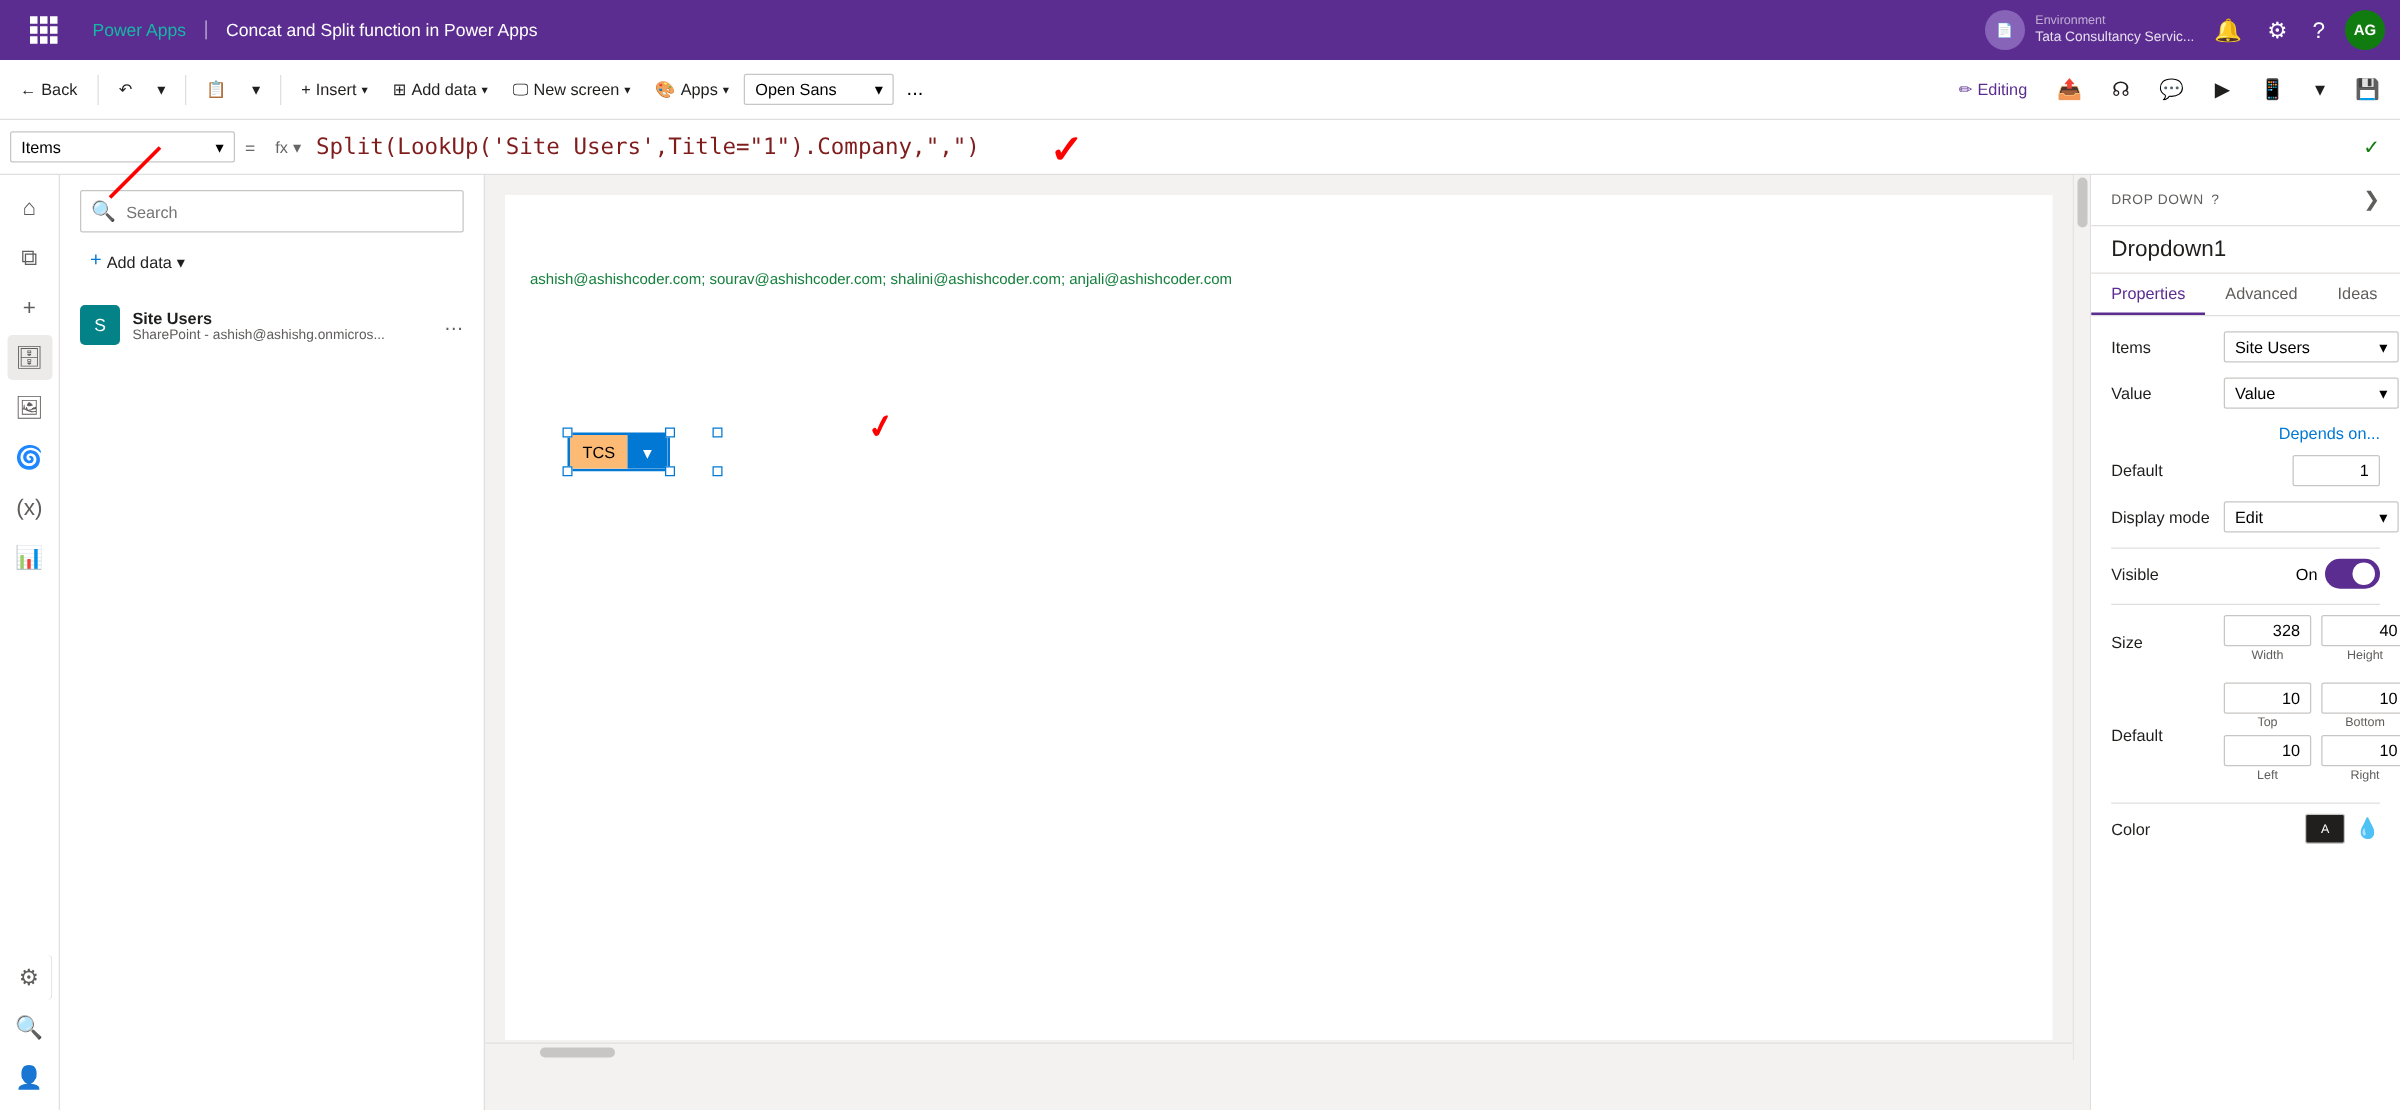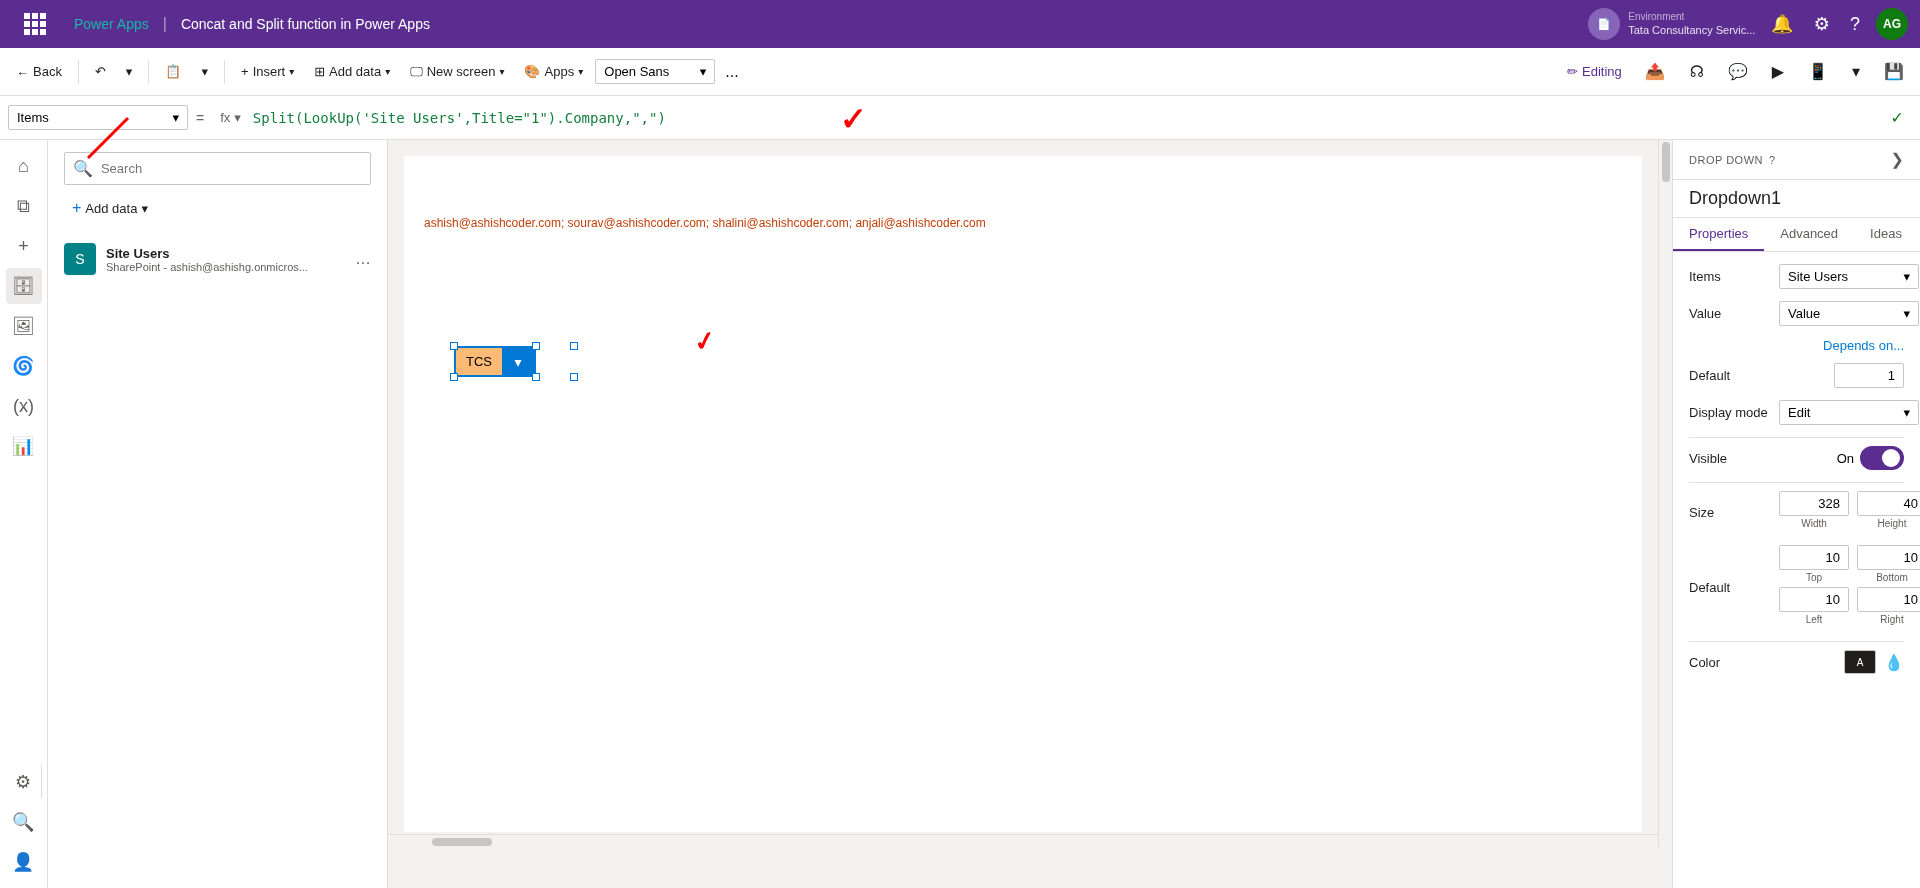--- a/index.html
+++ b/index.html
@@ -102,22 +102,22 @@
       min-width: 180px;
       display: flex; align-items: center; justify-content: space-between;
       cursor: pointer;
     }
     .formula-equals { padding: 0 8px; color: #666; font-size: 14px; }
     .formula-fx { display: flex; align-items: center; gap: 4px; color: #666; font-size: 13px; padding: 0 8px; justify-content: flex-end; }
     .formula-input {
       flex: 1;
       border: none;
       font-family: 'Consolas', monospace;
-      font-size: 14px;
-      color: #15803d;
+      font-size: 18px;
+      color: #7f1d1d;
       outline: none;
       padding: 4px;
     }
     .formula-check {
       padding: 4px 8px;
       font-size: 16px;
       color: #107c10;
       cursor: pointer;
     }
 
@@ -569,21 +569,21 @@
 
   <div class="canvas-area">
 
     <div class="canvas-scroll-v" style="position:absolute;right:0;top:0;bottom:40px;width:14px;background:#f3f2f1;border-left:1px solid #e1dfdd;">
       <div class="canvas-scroll-thumb"></div>
     </div>
 
     <div style="position:absolute;top:0;left:0;right:14px;bottom:40px;background:#f3f2f1;overflow:hidden;">
       <div style="background:white;position:absolute;top:16px;left:16px;right:16px;bottom:16px;">
 
-        <div style="position:absolute;top:60px;left:20px;right:20px;font-size:12px;color:#c2410c;overflow:hidden;white-space:nowrap;">ashish@ashishcoder.com; sourav@ashishcoder.com; shalini@ashishcoder.com; anjali@ashishcoder.com</div>
+        <div style="position:absolute;top:60px;left:20px;right:20px;font-size:12px;color:#15803d;overflow:hidden;white-space:nowrap;">ashish@ashishcoder.com; sourav@ashishcoder.com; shalini@ashishcoder.com; anjali@ashishcoder.com</div>
 
         <div style="position:absolute;top:190px;left:50px;">
 
           <div style="position:absolute;top:-4px;left:-4px;width:8px;height:8px;background:white;border:1px solid #0078d4;z-index:10;"></div>
 
           <div style="position:absolute;top:-4px;left:116px;width:8px;height:8px;background:white;border:1px solid #0078d4;z-index:10;"></div>
 
           <div style="position:absolute;top:-4px;right:-4px;width:8px;height:8px;background:white;border:1px solid #0078d4;z-index:10;"></div>
 
           <div style="position:absolute;bottom:-4px;left:116px;width:8px;height:8px;background:white;border:1px solid #0078d4;z-index:10;"></div>

